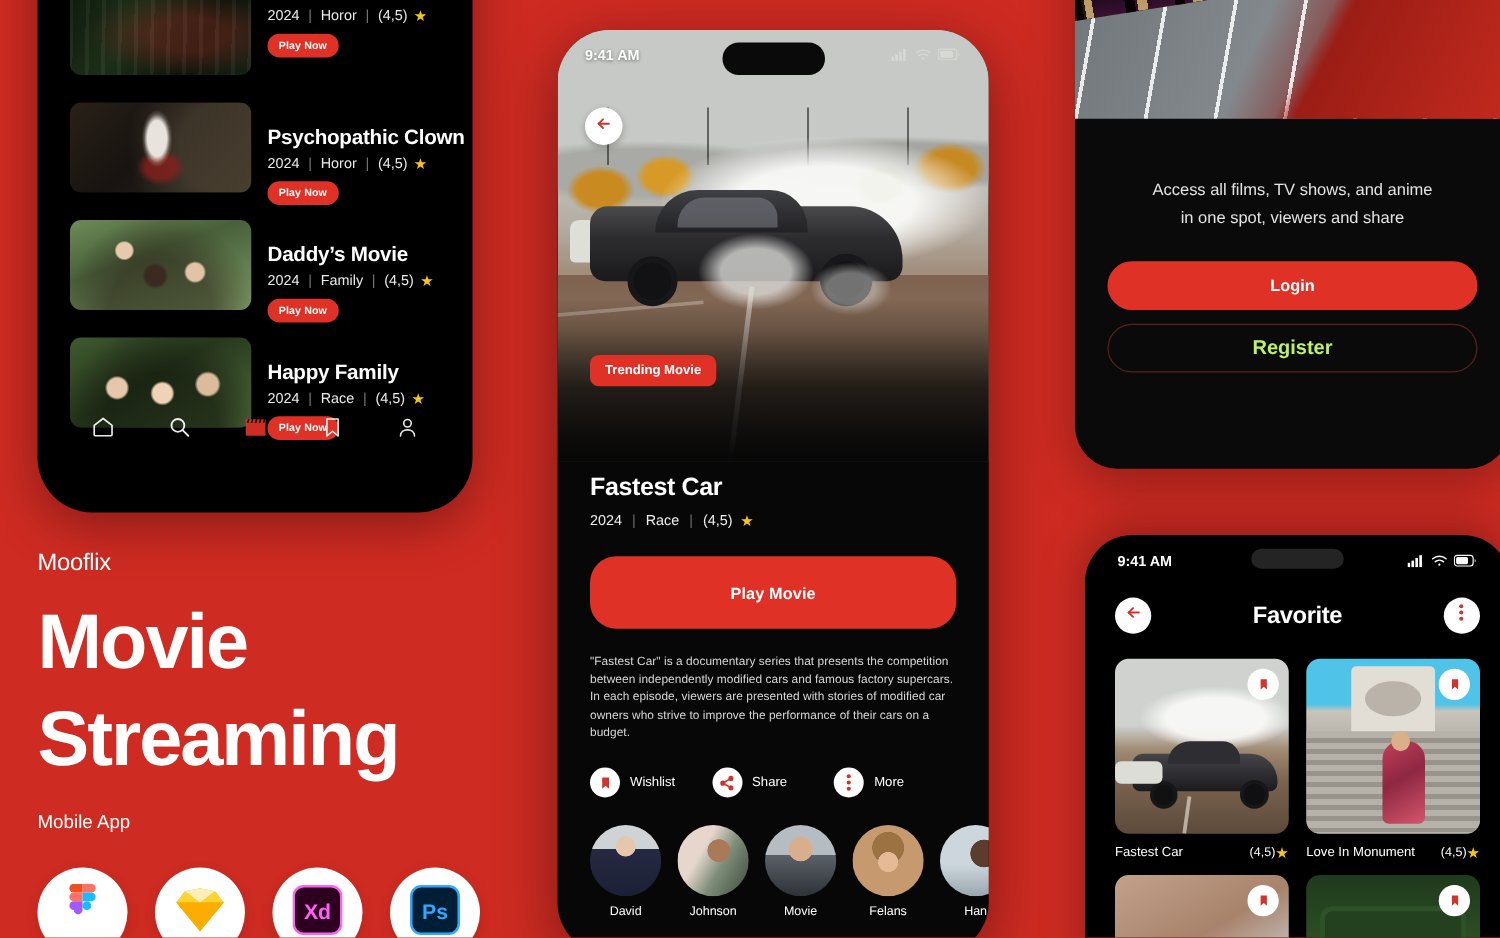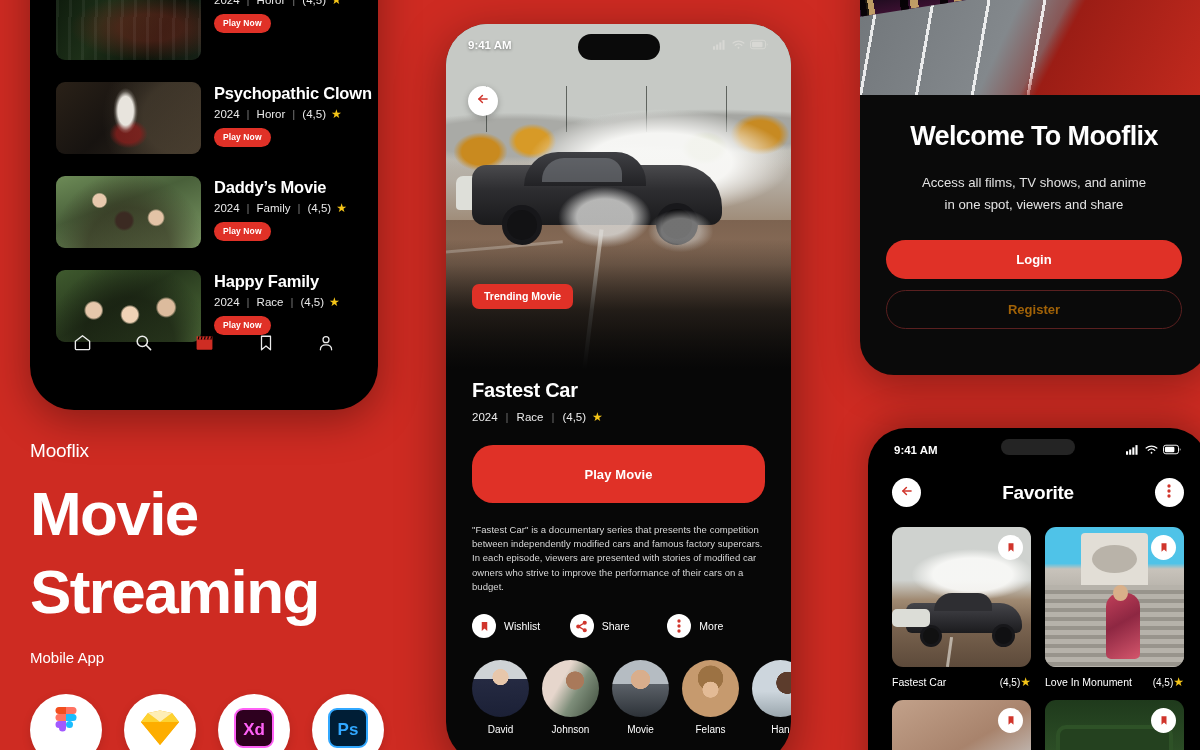--- a/index.html
+++ b/index.html
@@ -24,21 +24,21 @@
     padding: 0 26px; margin-bottom: 22px; height: 72px;
   }
   .movie-thumb {
     width: 145px; height: 72px; border-radius: 9px;
     flex-shrink: 0; background-size: cover; background-position: center;
     position: relative; overflow: hidden;
   }
   .movie-info { padding-left: 13px; padding-top: 1px; flex: 1; min-width: 0; }
   .movie-title {
     color: #fff; font-size: 16.5px; font-weight: bold;
-    letter-spacing: -.2px; white-space: nowrap; line-height: 20px;
+    letter-spacing: -.2px; white-space: nowrap; line-height: 20px; margin-top: 17px;
   }
   .movie-meta {
     color: #e9e9e9; font-size: 11.5px; margin-top: 4px;
     display: flex; align-items: center; gap: 7px; line-height: 14px;
   }
   .movie-meta .sep { color: #777; }
   .star { color: #F5C518; font-size: 12px; margin-left: -2px; }
   .play-now {
     display: inline-block; margin-top: 7px;
     background: #E03127; color: #fff;
@@ -148,23 +148,23 @@
   .welcome-sub {
     color: #e3e3e3; font-size: 13.2px; line-height: 22px; margin-top: 20px;
   }
   .btn-login {
     width: 100%; height: 39px; margin-top: 24px;
     background: #E03127; color: #fff; border: none; border-radius: 20px;
     font-size: 13px; font-weight: bold; font-family: inherit; cursor: pointer;
   }
   .btn-register {
     width: 100%; height: 39px; margin-top: 11px;
-    background: transparent; color: #a16207;
+    background: transparent; color: #bef264;
     border: 1.3px solid #5a2020; border-radius: 20px;
-    font-size: 13px; font-weight: bold; font-family: inherit; cursor: pointer;
+    font-size: 16px; font-weight: bold; font-family: inherit; cursor: pointer;
   }
 
   
   #favorite-phone {
     position: absolute; left: 868px; top: 428px;
     width: 340px; height: 400px;
     background: #000; border-radius: 38px; overflow: hidden;
     box-shadow: 0 -6px 36px rgba(0,0,0,.3);
   }
   .fav-status {
@@ -516,21 +516,20 @@
       repeating-linear-gradient(100deg, transparent 0 26px, rgba(255,255,255,.85) 26px 29px, transparent 29px 55px)"></div>
     <div class="ph" style="background:linear-gradient(118deg, transparent 0 56%, #9b1d15 60%, #c32a1e 100%)"></div>
     <div style="position:absolute;left:-20px;top:6px;width:108%;height:44px;transform:rotate(-9deg);
       background:linear-gradient(to bottom,#2a0f2e 0%,#140a18 50%,#3a1030 100%)">
       <div class="ph" style="background:repeating-linear-gradient(90deg, transparent 0 22px, rgba(235,200,120,.85) 22px 30px, transparent 30px 44px);
         mask:radial-gradient(circle 5px at center, #000 0 100%);opacity:.9"></div>
       <div class="ph" style="background:repeating-linear-gradient(90deg, transparent 0 16px, rgba(0,0,0,.85) 16px 24px, transparent 24px 40px);border-radius:3px"></div>
     </div>
   </div>
   <div class="welcome-body">
-    <div class="welcome-title">Welcome To Mooflix</div>
     <div class="welcome-sub">
       <span>Access all films, TV shows, and anime</span><br>
       <span>in one spot, viewers and share</span>
     </div>
     <button class="btn-login">Login</button>
     <button class="btn-register">Register</button>
   </div>
 </div>
 
 <div id="favorite-phone">

